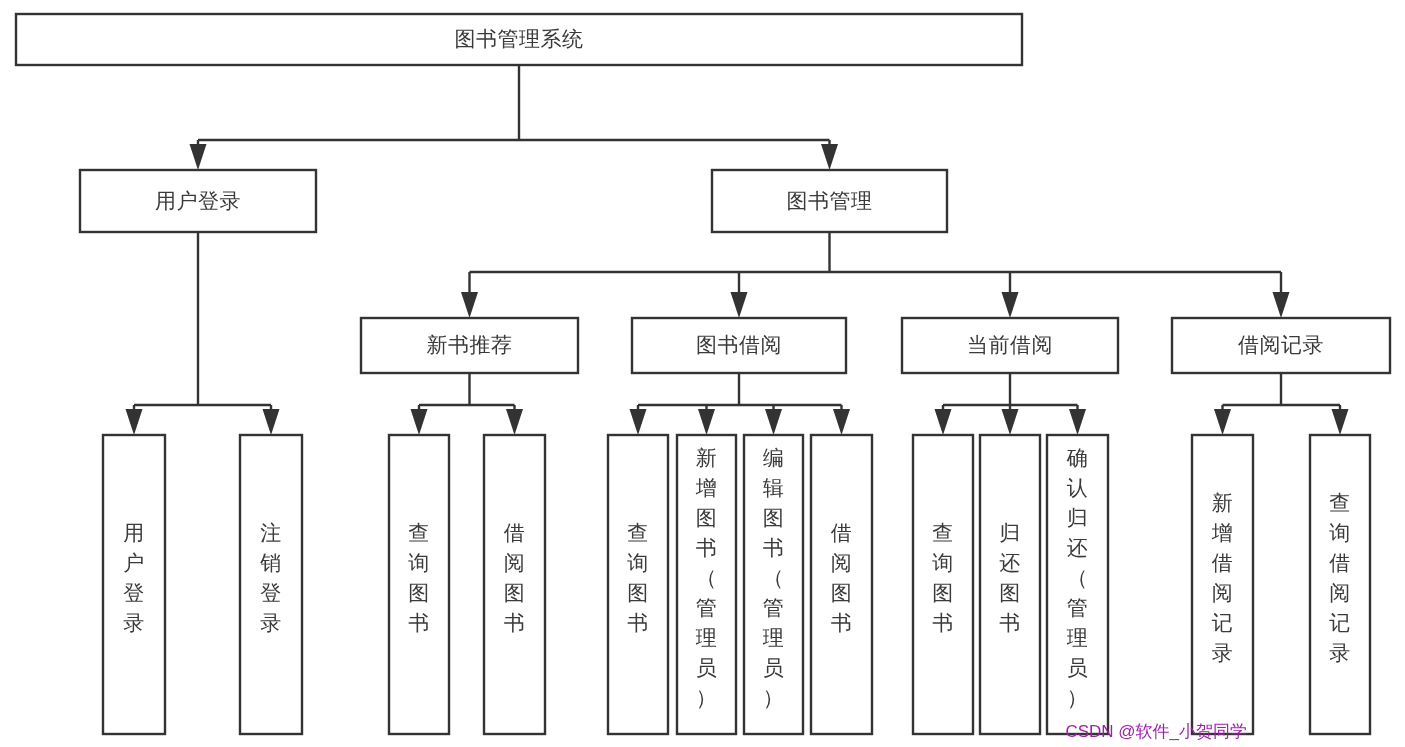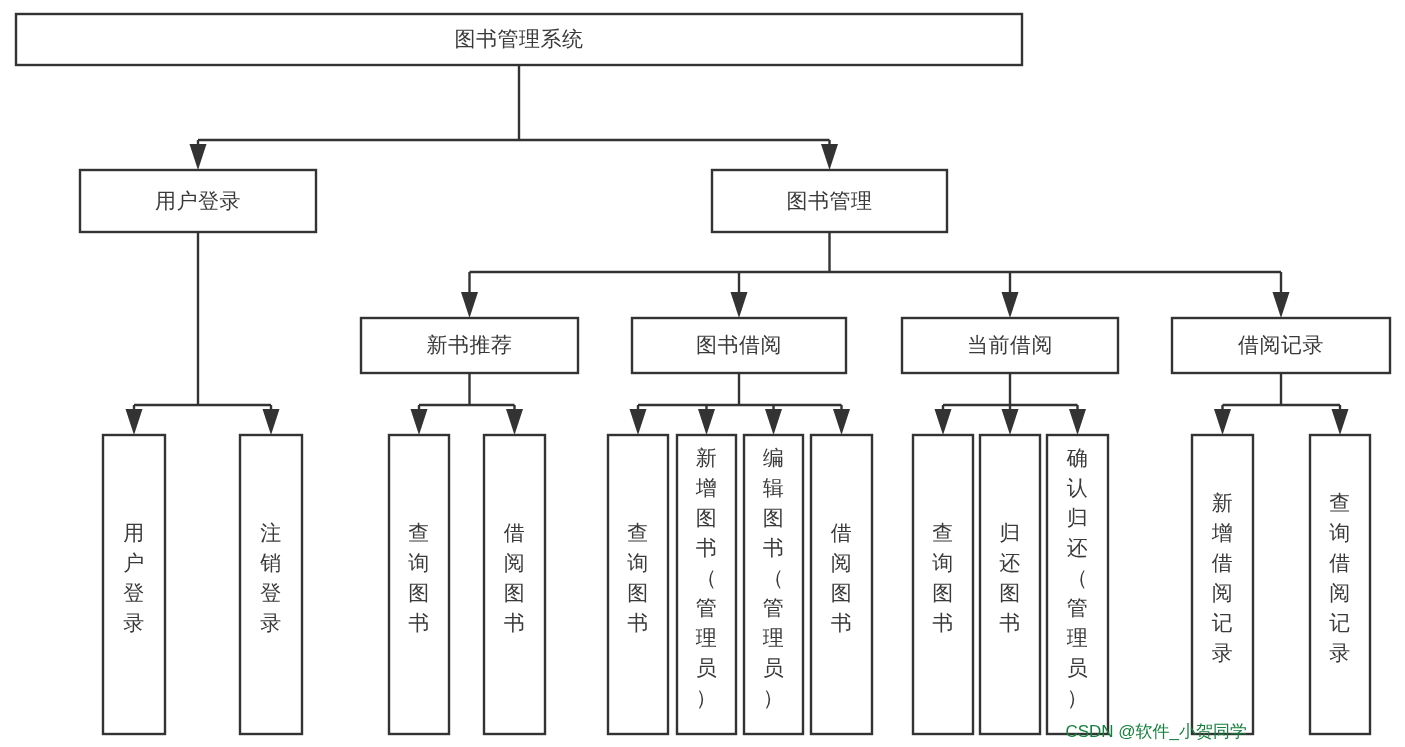--- a/index.html
+++ b/index.html
@@ -23,21 +23,21 @@
   }
   .node-label-vert{
     fill:#3a3a3a;
     font-family:"Liberation Sans","DejaVu Sans",sans-serif;
     font-size:21px;
     letter-spacing:0.5px;
   }
   .watermark{
     position:absolute;
     right:8px;bottom:4px;
-    color:#15803d;
+    color:#a21caf;
     font-size:17px;
     font-family:"Liberation Sans","DejaVu Sans",sans-serif;
     white-space:nowrap;
     pointer-events:none;
   }
 </style>
 </head>
 <body>
 
 <div id="diagram-root">

